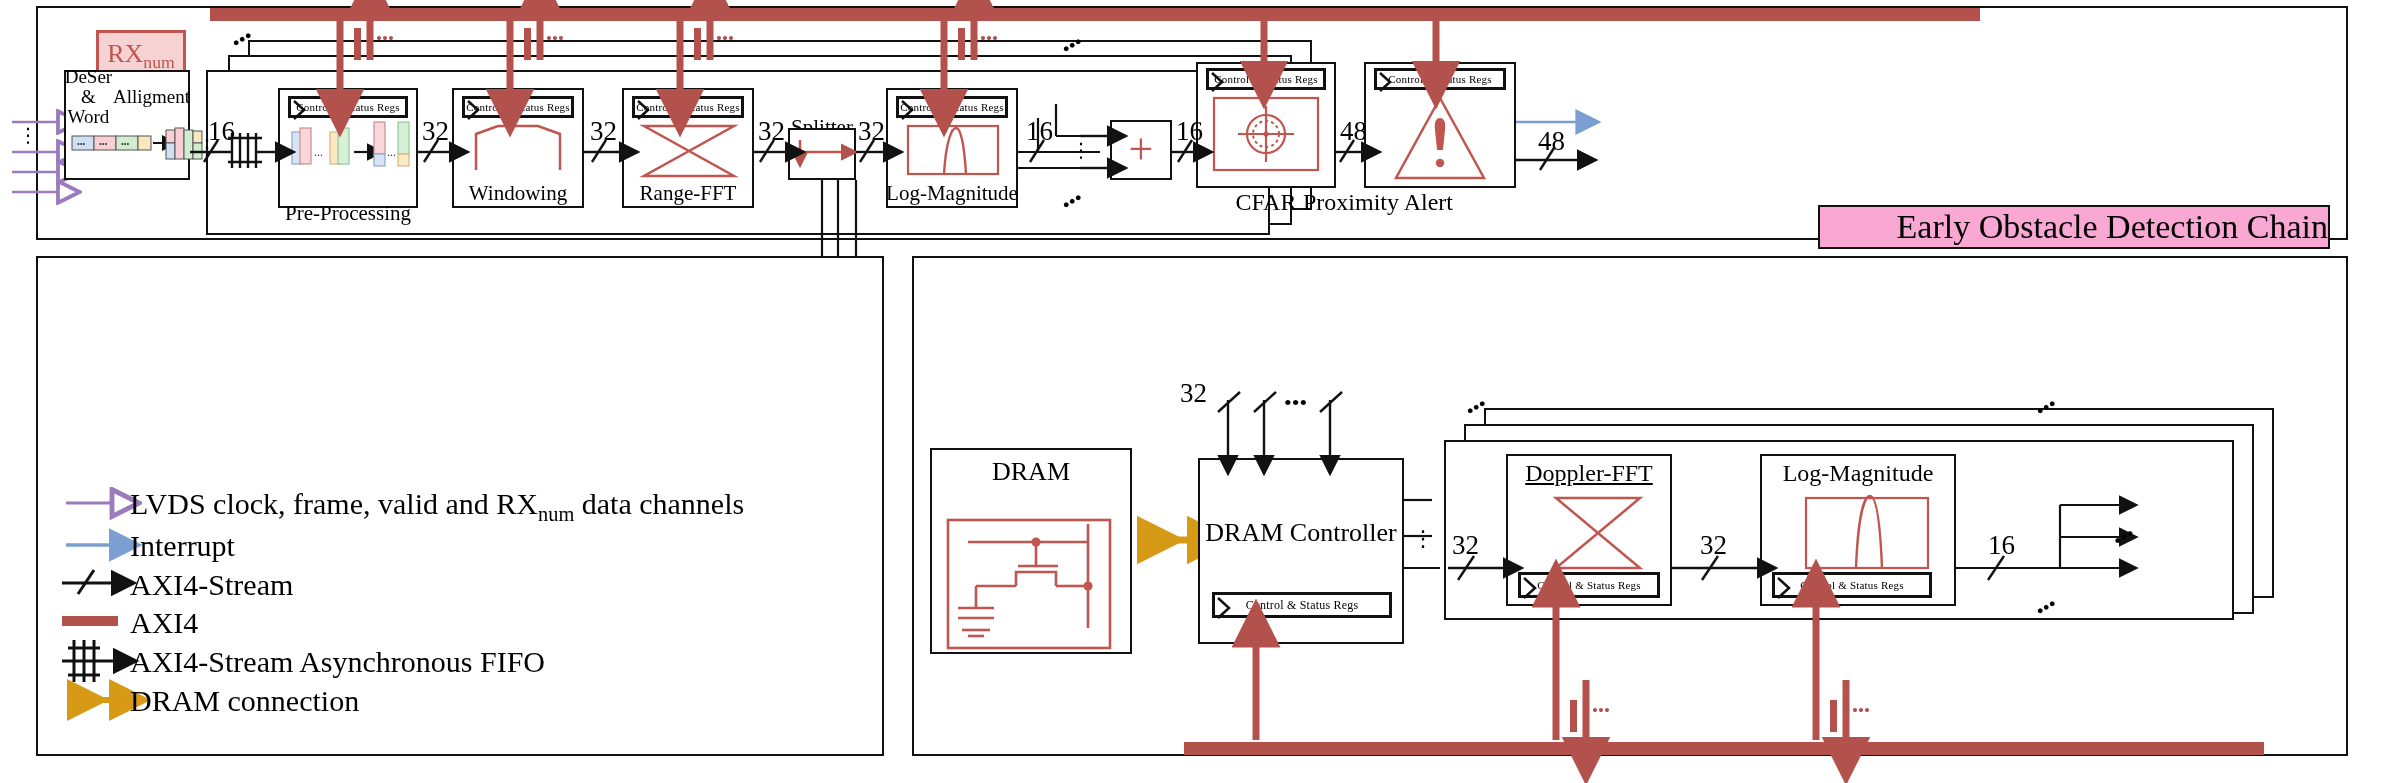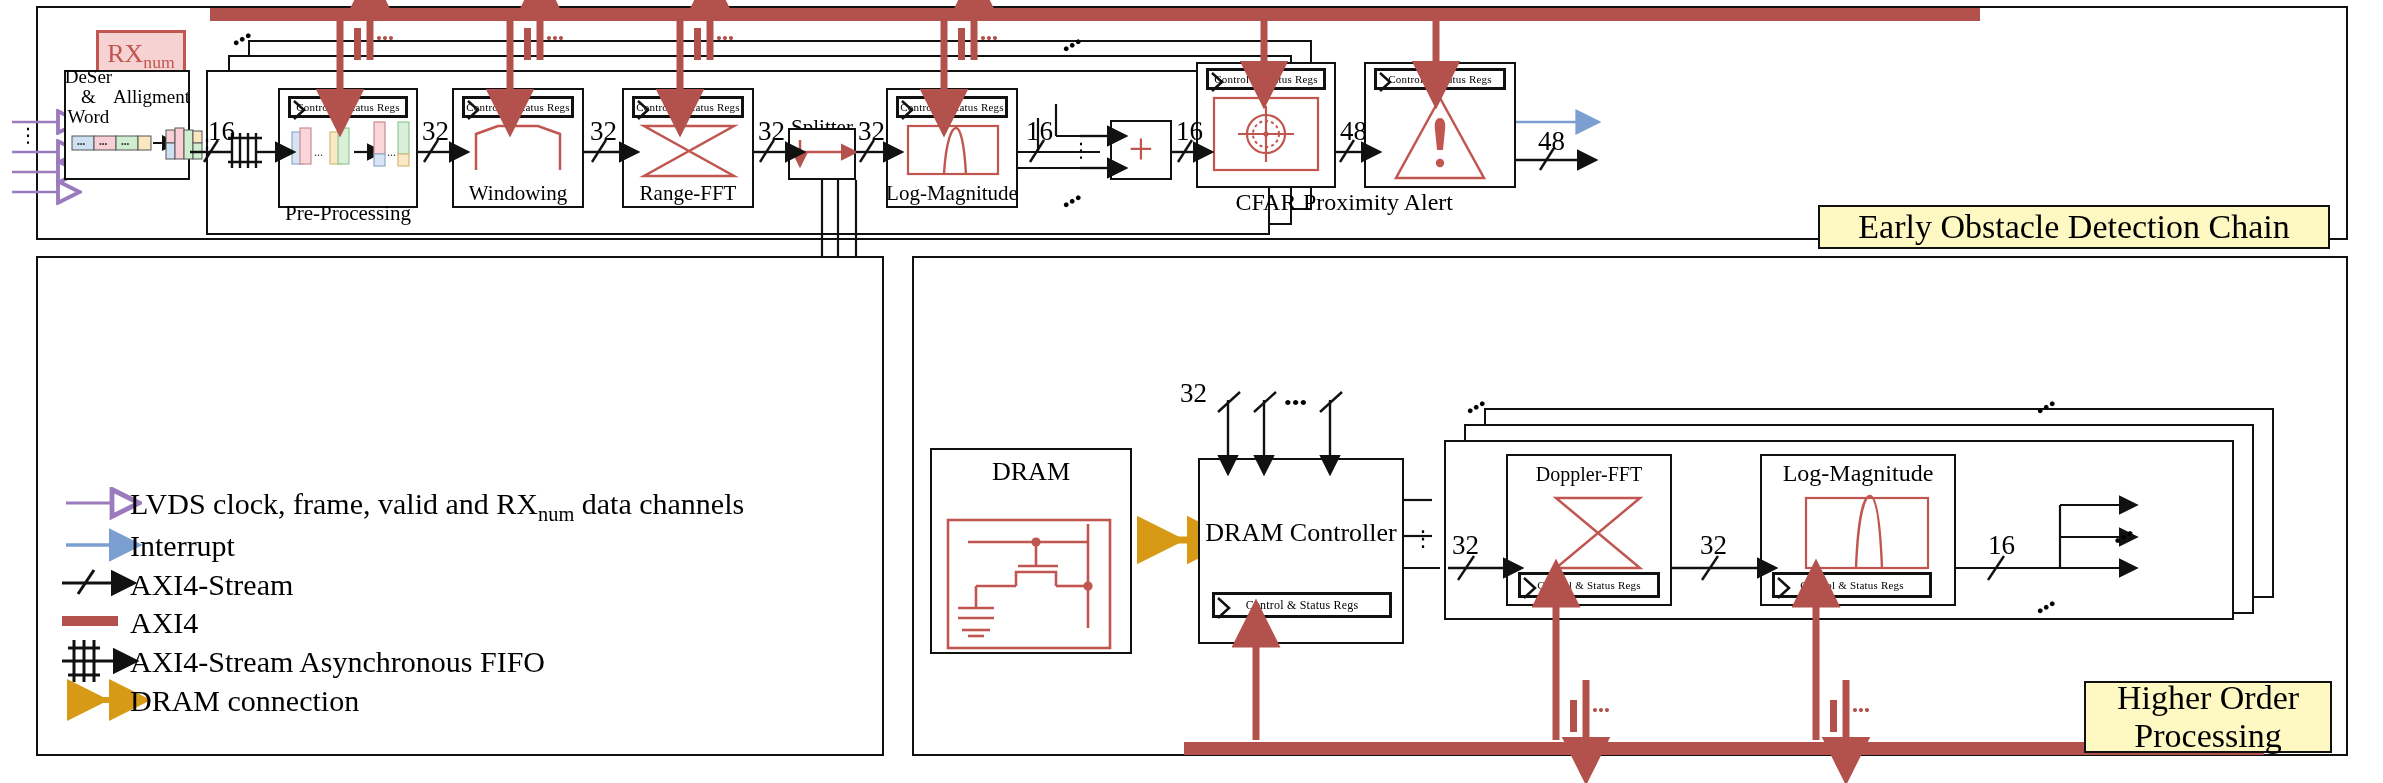--- a/index.html
+++ b/index.html
@@ -5,21 +5,21 @@
   html,body{margin:0;padding:0;background:#fff;}
   body{width:2383px;height:783px;font-family:"Liberation Serif",serif;color:#000;}
   #root{position:relative;width:2383px;height:783px;overflow:hidden;}
   .abs{position:absolute;box-sizing:border-box;}
   .box{position:absolute;box-sizing:border-box;border:2px solid #111;background:#fff;}
   .lbl{position:absolute;box-sizing:border-box;display:flex;align-items:center;justify-content:center;text-align:center;line-height:1.05;}
   .num{position:absolute;font-size:27px;}
   .csr{position:absolute;box-sizing:border-box;border:3px solid #111;background:#fff;display:flex;align-items:center;justify-content:center;font-size:14px;letter-spacing:.2px;}
   .csr .flag{position:absolute;left:0;top:0;width:20px;height:100%;}
   .redbar{position:absolute;background:#b3524c;}
-  .grayTitle{position:absolute;box-sizing:border-box;border:2px solid #111;background:#fef9c3;display:flex;align-items:center;justify-content:center;text-align:center;font-size:34px;line-height:1.12;}
+  .grayTitle{position:absolute;box-sizing:border-box;border:2px solid #111;background:#f9a8d4;display:flex;align-items:center;justify-content:flex-end;text-align:center;font-size:34px;line-height:1.12;}
   svg{position:absolute;left:0;top:0;overflow:visible;}
   .dots{position:absolute;display:flex;align-items:center;justify-content:center;}
   .legendTitle{position:absolute;font-size:58px;}
   .legendText{position:absolute;font-size:30px;white-space:nowrap;}
   sub{font-size:.68em;}
 </style>
 </head>
 <body>
 
 <div id="root">
@@ -465,21 +465,21 @@
 
   <div class="box" style="left:1484px;top:408px;width:790px;height:190px;"></div>
   <div class="box" style="left:1464px;top:424px;width:790px;height:190px;"></div>
   <div class="box" style="left:1444px;top:440px;width:790px;height:180px;"></div>
 
   <div class="dots" style="left:1456px;top:396px;width:40px;height:22px;font-size:20px;transform:rotate(-30deg);">•••</div>
   <div class="dots" style="left:2026px;top:396px;width:40px;height:22px;font-size:20px;transform:rotate(-30deg);">•••</div>
   <div class="dots" style="left:2026px;top:596px;width:40px;height:22px;font-size:20px;transform:rotate(-30deg);">•••</div>
 
   <div class="box" style="left:1506px;top:454px;width:166px;height:152px;"></div>
-  <div class="lbl" style="left:1506px;top:458px;width:166px;height:32px;font-size:20px;">
+  <div class="lbl" style="left:1506px;top:458px;width:166px;height:32px;font-size:24px;text-decoration:underline;">
     <span>Doppler-FFT</span>
   </div>
   <svg width="2383" height="783">
     <path d="M1556,498 L1640,498 L1556,568 L1640,568 Z" fill="none" stroke="#c0564f" stroke-width="2.5"></path>
   </svg>
   <div class="csr" style="left:1518px;top:572px;width:142px;height:26px;">
     <svg width="142" height="26" class="flag" style="position:absolute;left:0;top:0;">
       <path d="M3,3 L14,13 L3,23" fill="none" stroke="#111" stroke-width="2.5"></path>
     </svg>
     <span style="font-size:11px;">Control &amp; Status Regs</span>
@@ -559,18 +559,14 @@
       <text x="1592" y="716">•••</text>
       <text x="1852" y="716">•••</text>
     </g>
   </svg>
 
   <div class="num" style="left:1180px;top:378px;"><span>32</span></div>
   <div class="num" style="left:1452px;top:530px;"><span>32</span></div>
   <div class="num" style="left:1700px;top:530px;"><span>32</span></div>
   <div class="num" style="left:1988px;top:530px;"><span>16</span></div>
 
-  <div class="grayTitle" style="left:2084px;top:681px;width:248px;height:72px;flex-direction:column;">
-    <span>Higher Order</span>
-    <span>Processing</span>
-  </div>
 
 </div>
 
 </body></html>

